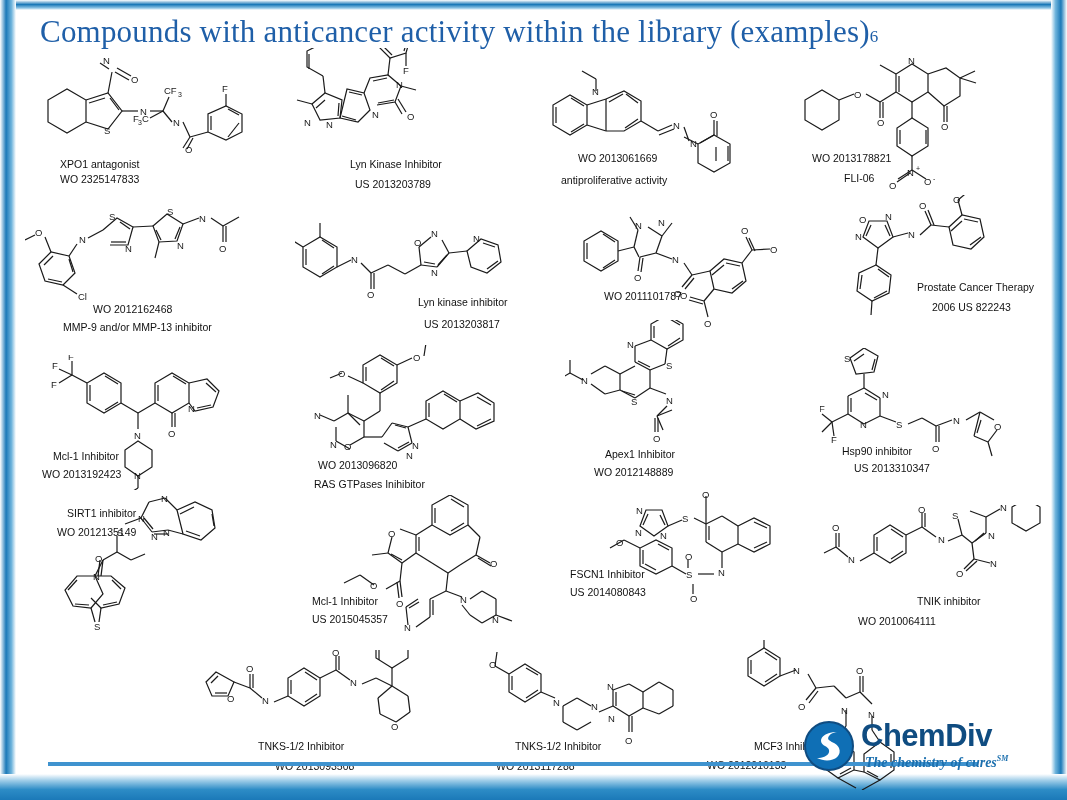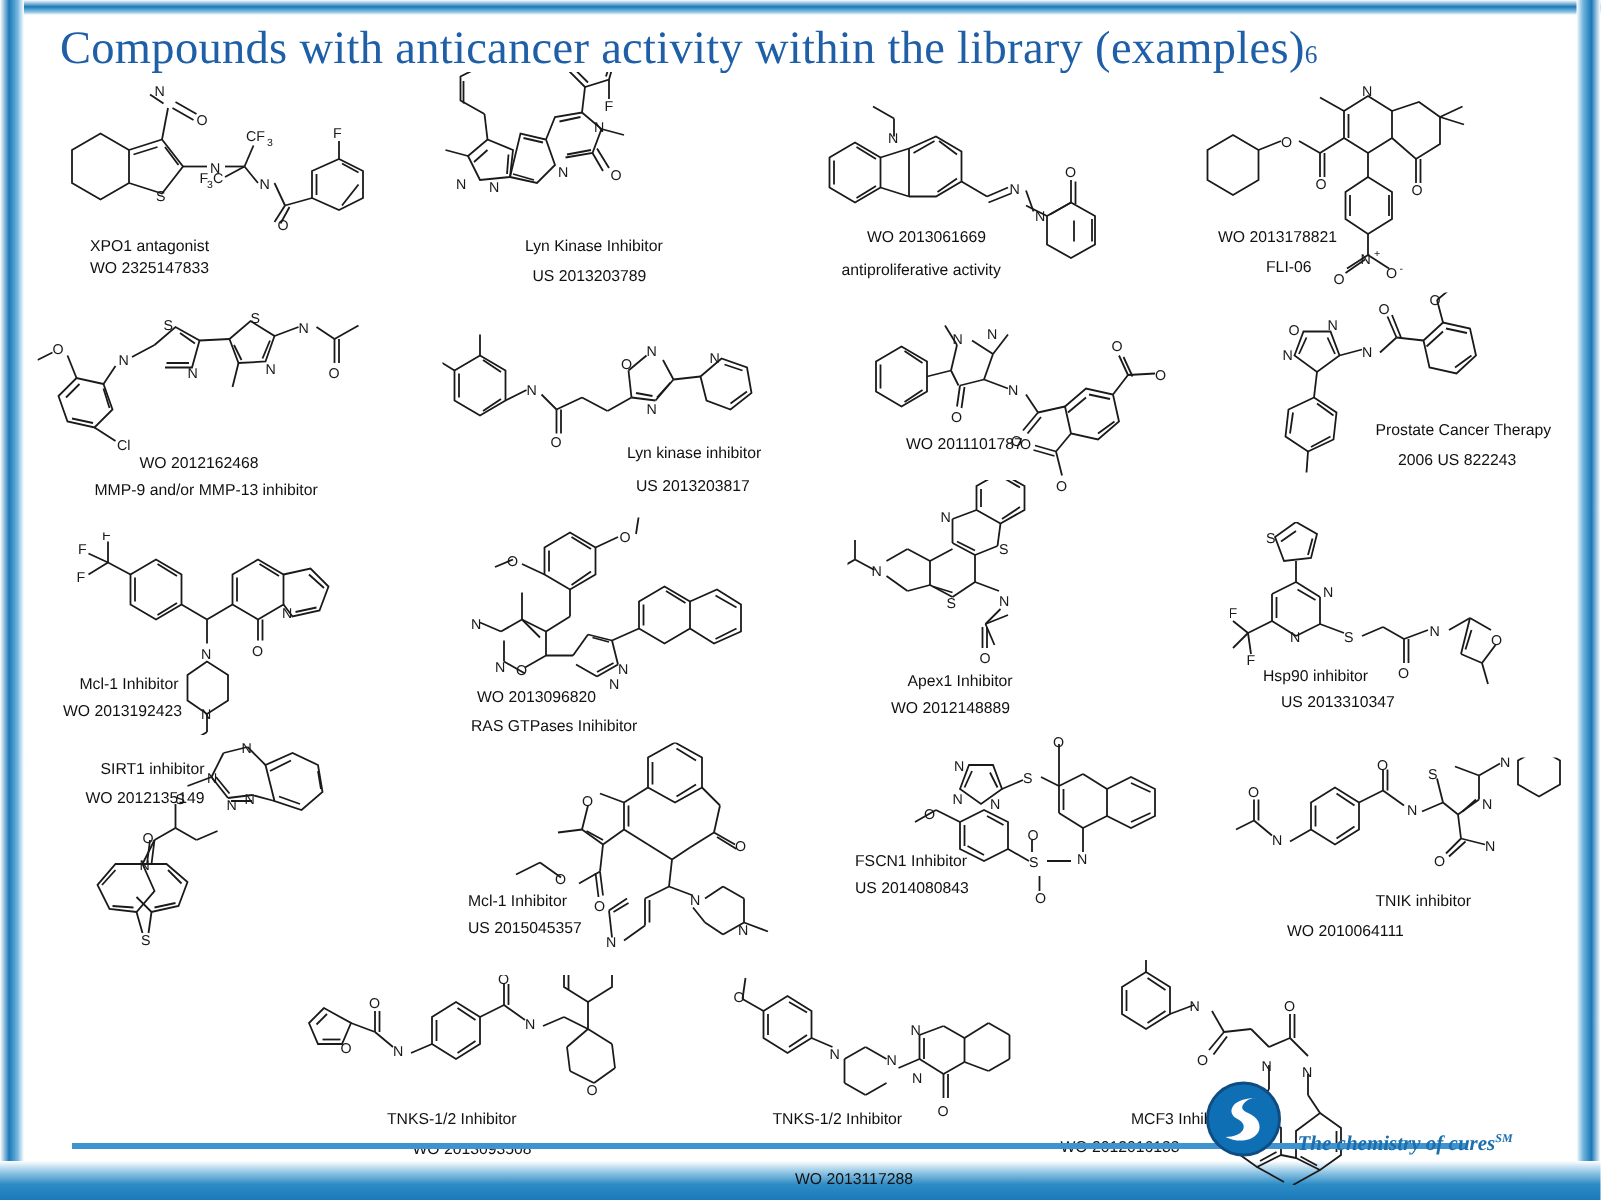--- a/index.html
+++ b/index.html
@@ -965,21 +965,21 @@
       <g font-family="Liberation Sans, sans-serif" font-size="9.5" fill="#1a1a1a">
         <text x="4" y="18">O</text>
         <text x="68" y="56">N</text>
         <text x="106" y="60">N</text>
         <text x="122" y="40">N</text>
         <text x="123" y="72">N</text>
         <text x="140" y="94">O</text>
       </g>
     </svg>
     <div class="cap" style="left:30px;top:90px;">TNKS-1/2 Inhibitor</div>
-    <div class="cap" style="left:45px;top:110px;margin-top:20px;">WO 2013117288</div>
+    <div class="cap" style="left:11px;top:110px;">WO 2013117288</div>
   </div>
 
   <div class="card" style="left:700px;top:640px;">
     <svg width="240" height="150" viewBox="0 0 240 150">
       <g fill="none" stroke="#1a1a1a" stroke-width="1.2">
 
         <path d="M48 36 L48 18 L64 8 L80 18 L80 36 L64 46 Z"></path>
         <path d="M51 34 L51 20"></path>
           <path d="M65 12 L77 20"></path>
           <path d="M77 34 L65 42"></path>
@@ -1025,16 +1025,17 @@
   </div>
 
   <div class="footer-rule"></div>
 
   <div class="logo">
     <svg class="mark" width="52" height="52" viewBox="0 0 52 52">
       <circle cx="26" cy="26" r="24" fill="#0f6fb5"></circle>
       <circle cx="26" cy="26" r="24" fill="none" stroke="#0f4c81" stroke-width="2"></circle>
       <path d="M34 12 C18 12 14 22 22 26 C30 30 26 38 14 38 C26 44 40 38 36 28 C33 21 22 22 26 16 C28 13 32 12 34 12 Z" fill="#ffffff"></path>
     </svg>
+    <div class="wordmark"><span class="chem">Chem</span><span class="div">Div</span></div>
     <div class="tagline"><span>The chemistry of cures</span><span class="sm">SM</span></div>
   </div>
 
 </div>
 
 </body></html>

